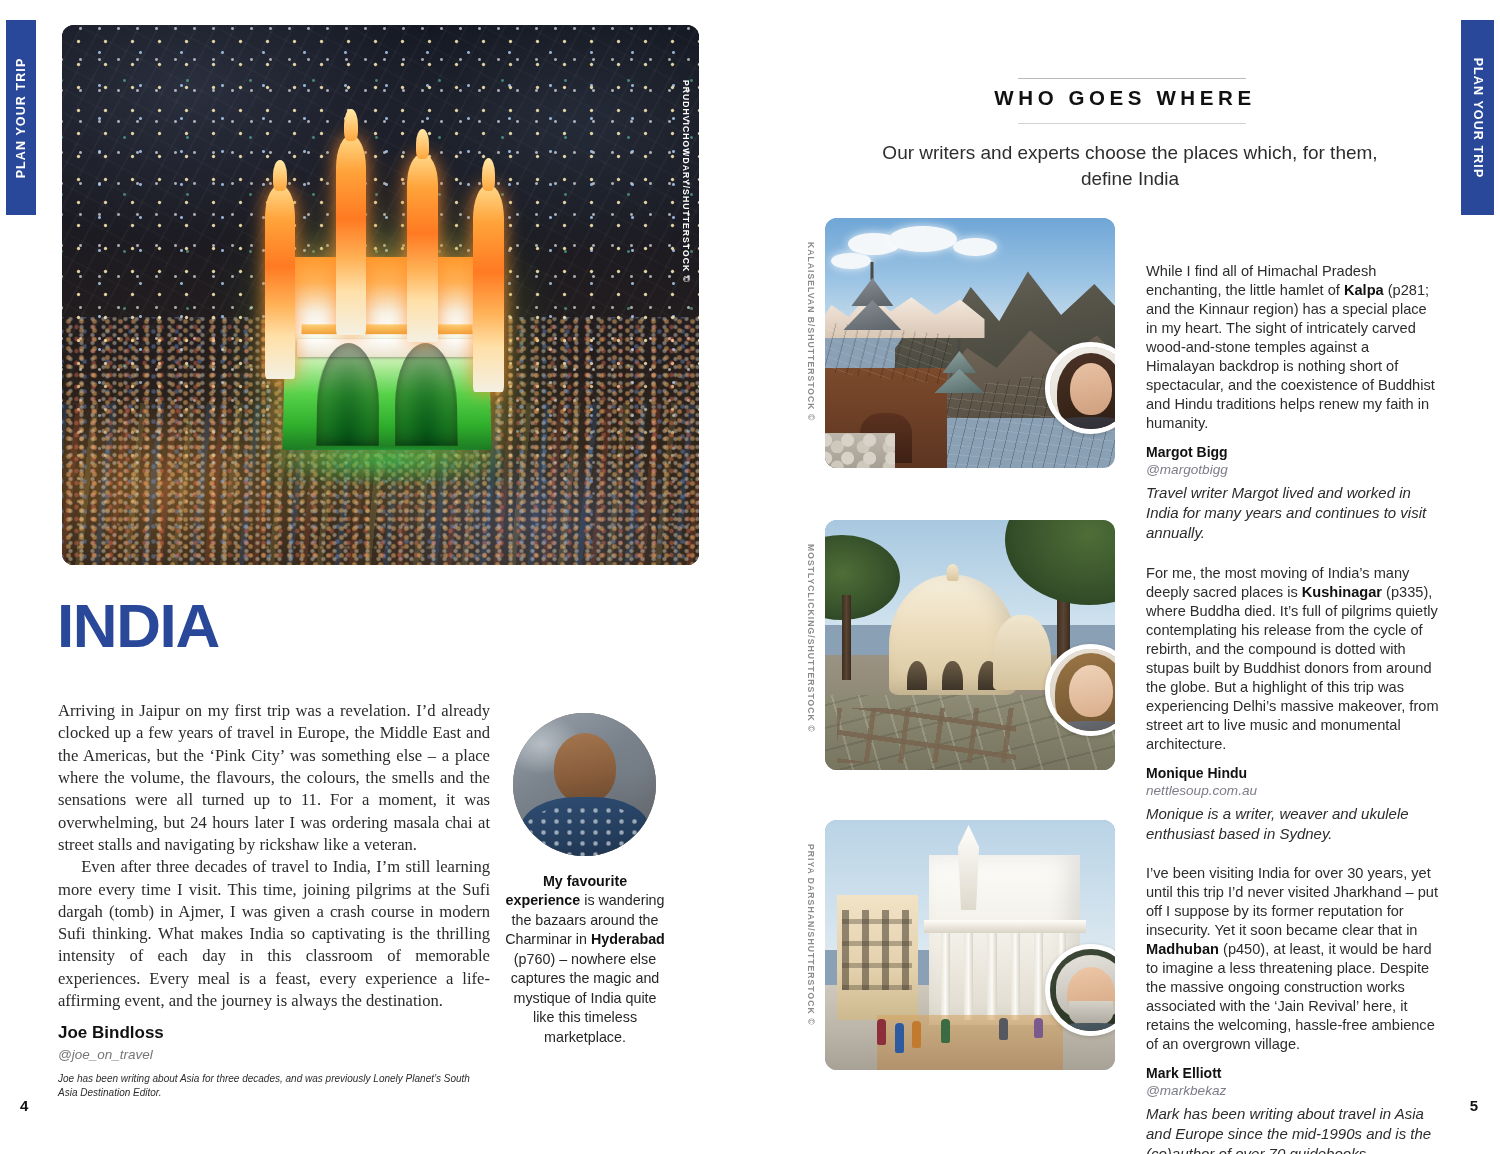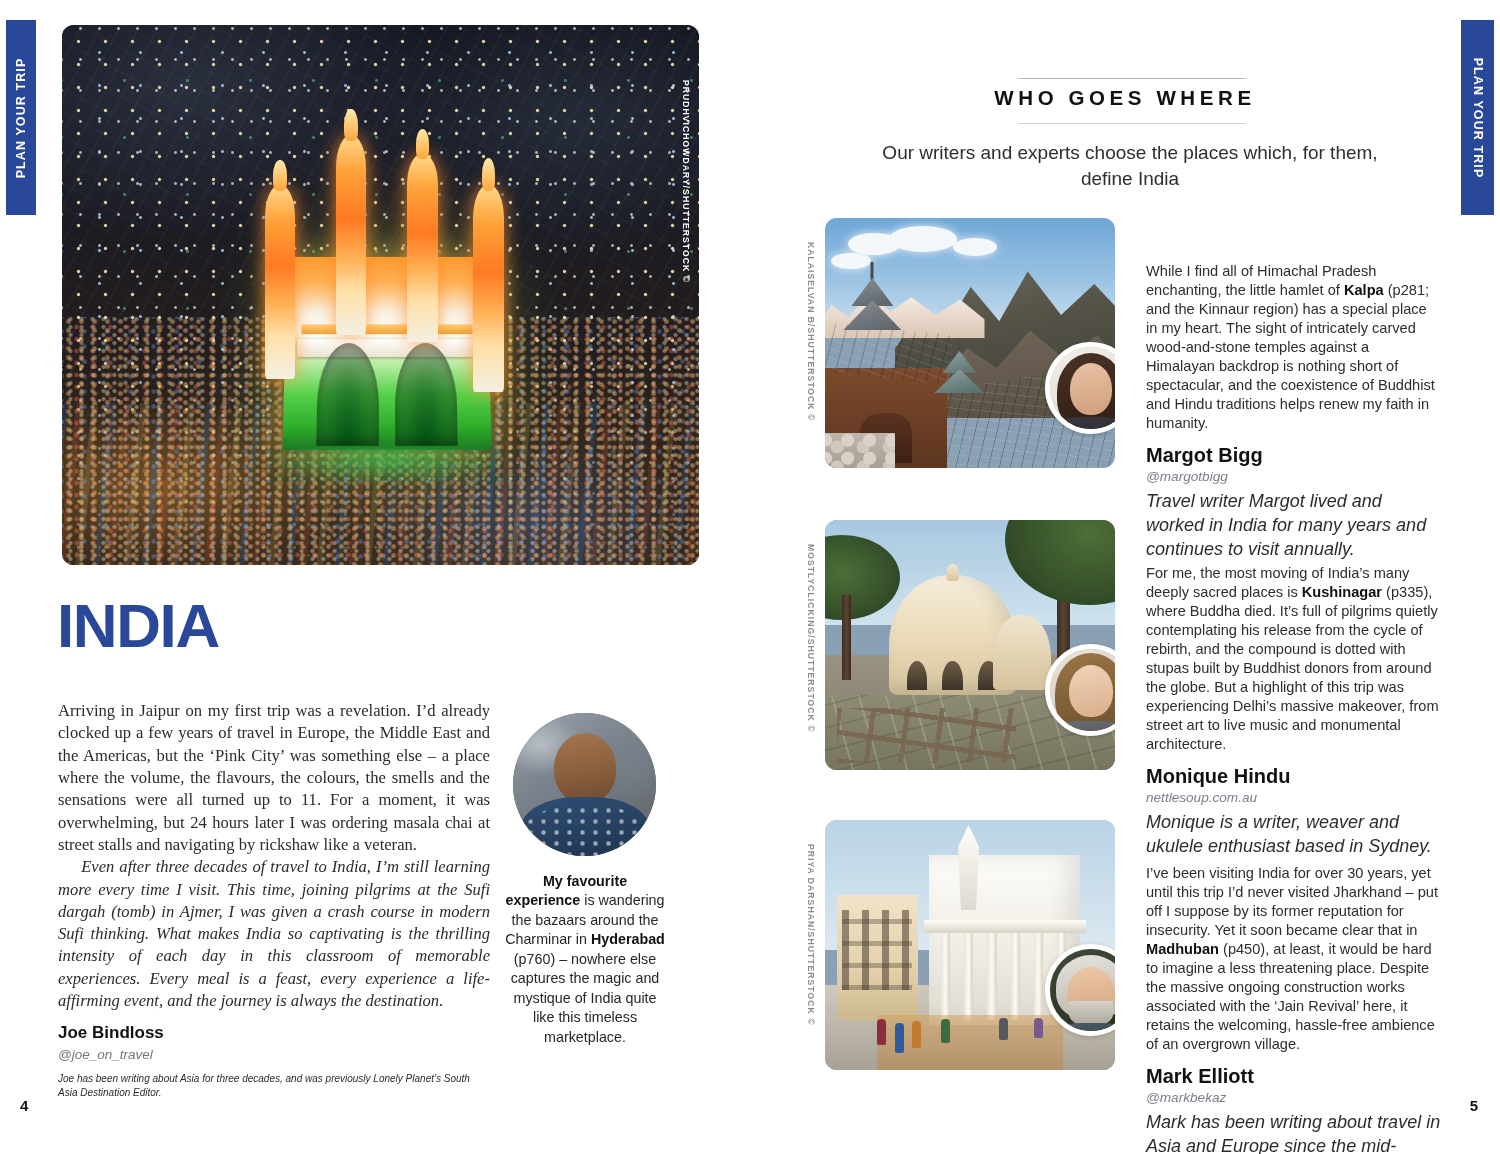--- a/index.html
+++ b/index.html
@@ -172,21 +172,21 @@
   .title-sub{
     position:absolute; left:59px; top:658px;
     font-size:28px; font-weight:800; color:#111; letter-spacing:-.4px;
   }
   .body-col{
     position:absolute; left:58px; top:700px; width:432px;
     font-family:"Liberation Serif", serif;
     font-size:16.6px; line-height:1.345; color:#2b2b2b;
     text-align:justify; hyphens:auto;
   }
-  .body-col p + p { text-indent: 1.4em; font-style: italic; }
+  .body-col p + p { text-indent: 1.4em; }
 
   .byline-name{
     position:absolute; left:58px; top:1023px;
     font-size:17px; font-weight:700; color:#111;
   }
   .byline-handle{
     position:absolute; left:58px; top:1047px;
     font-size:13.5px; font-style:italic; color:#767676;
   }
   .byline-bio{
@@ -231,23 +231,23 @@
   .entry .avatar{
     position:absolute; width:92px; height:92px; border-radius:50%;
     border:5px solid #fff; overflow:hidden; background:#c9b8a8;
     box-shadow:0 1px 4px rgba(0,0,0,.18);
   }
   .entry .text{ position:absolute; left:396px; width:295px; top:0; }
   .entry .para{
     font-size:14.6px; line-height:1.305; color:#2d2d2d;margin-top:44px;
   }
   .entry .para b{ font-weight:700; color:#111; }
-  .entry .name{ margin-top:11px; font-size:20px; font-weight:700; color:#111; }
+  .entry .name{ margin-top:11px; font-size:14px; font-weight:700; color:#111; }
   .entry .handle{ margin-top:2px; font-size:13.6px; font-style:italic; color:#7d7d8a; }
-  .entry .bio{ margin-top:6px; font-size:18px; font-style:italic; color:#2c2c2c; line-height:1.32; }
+  .entry .bio{ margin-top:6px; font-size:15px; font-style:italic; color:#2c2c2c; line-height:1.32; }
 
   
   .scene{ position:absolute; inset:0; }
   
   .sc-sky{
     position:absolute; left:0; right:0; top:0; height:46%;
     background:linear-gradient(180deg,#6fa6d6 0%, #9cc4e4 55%, #cfe0ec 100%);
   }
   .sc-cloud{
     position:absolute; background:#f4f7fa; border-radius:50%;

